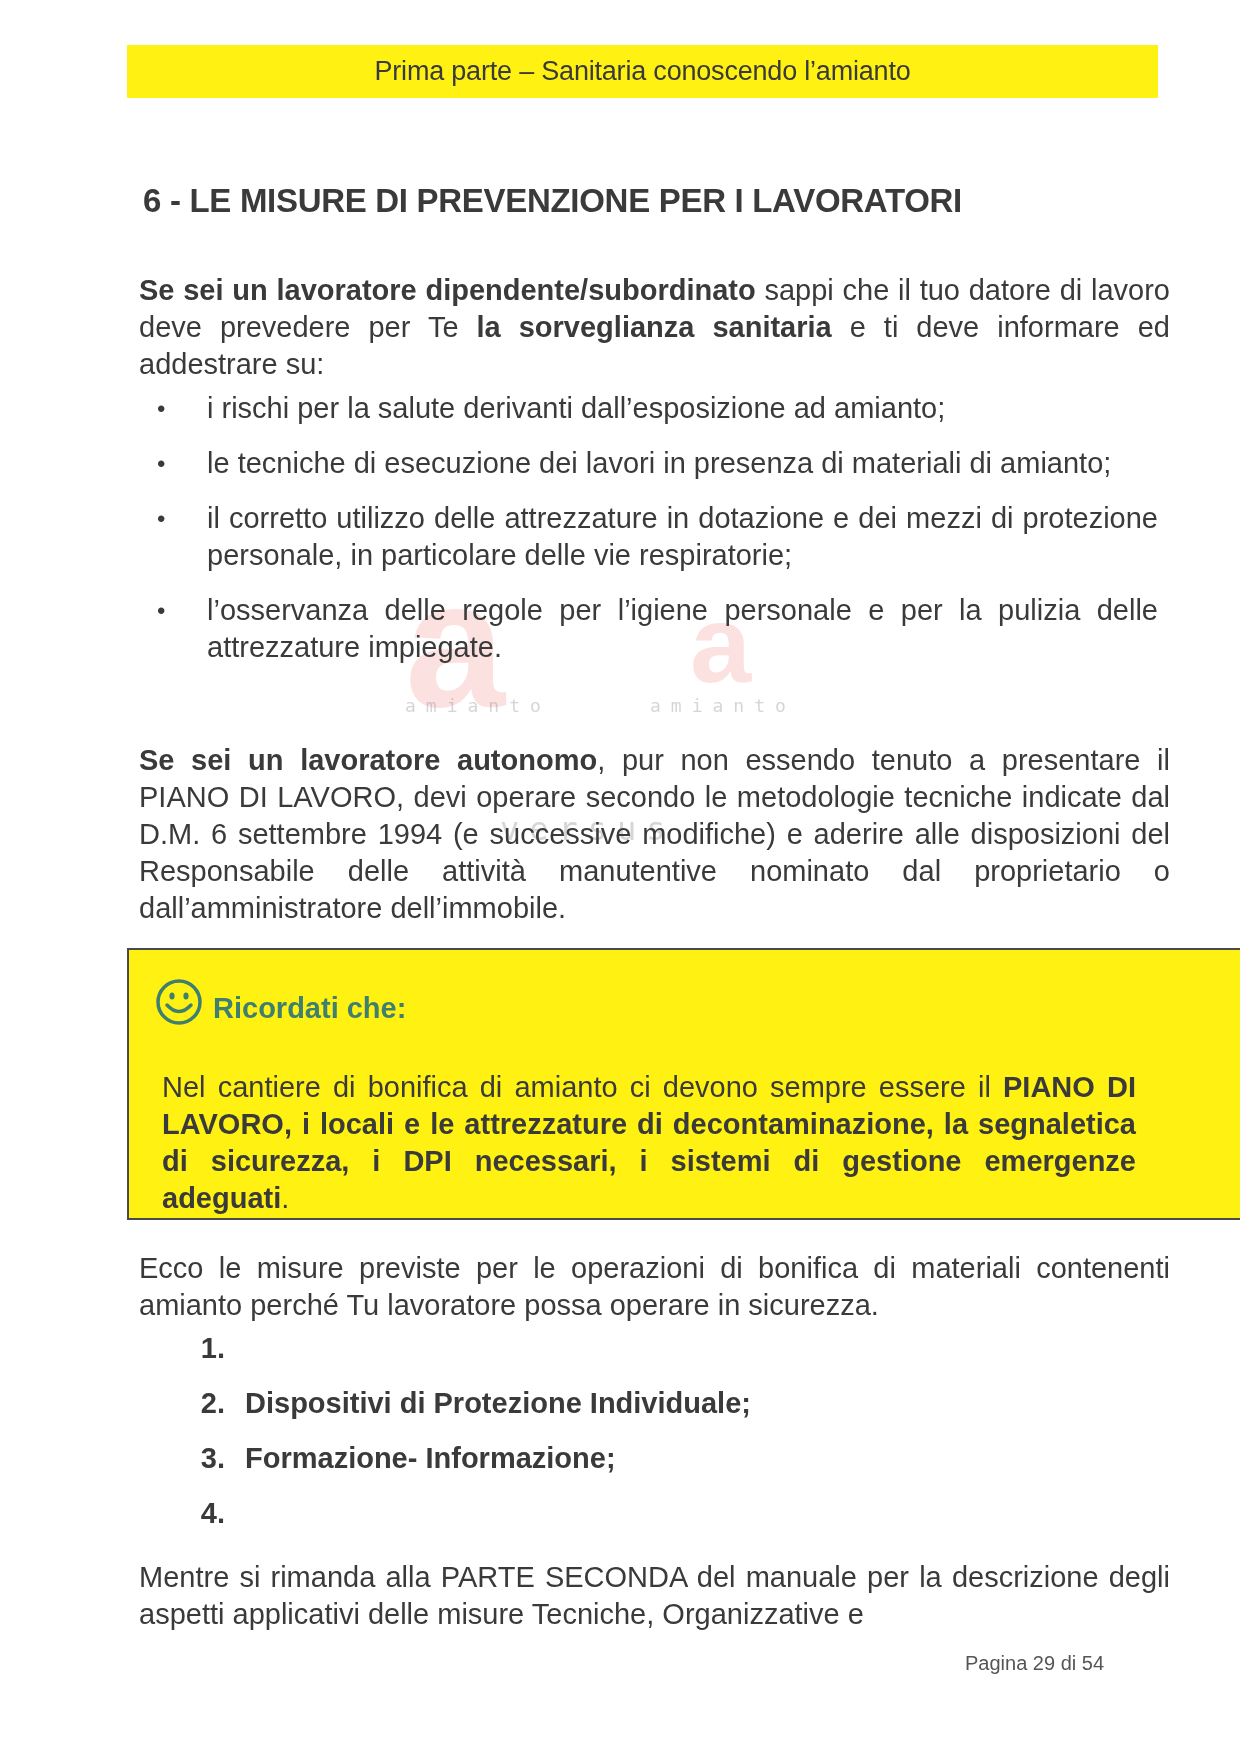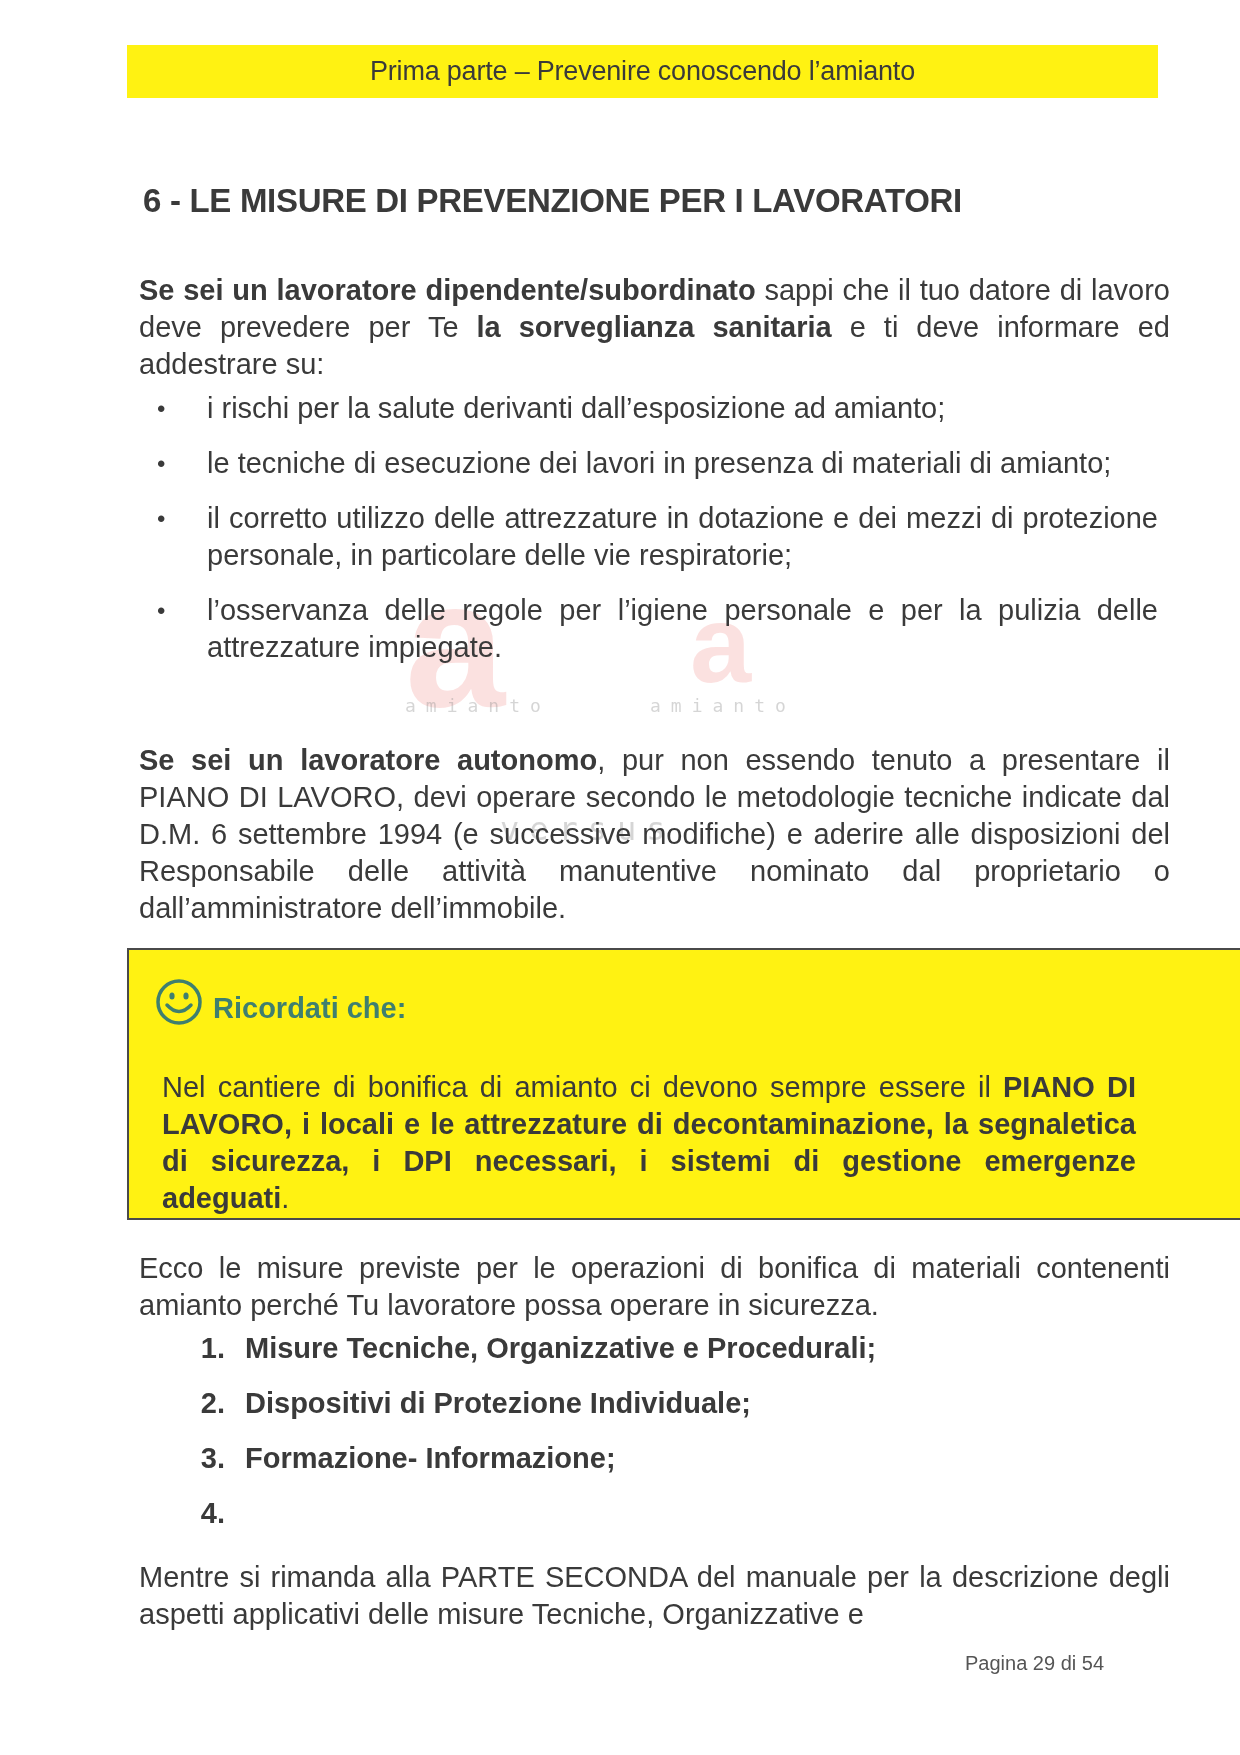--- a/index.html
+++ b/index.html
@@ -29,21 +29,21 @@
                   font-size: 29px; line-height: 37px; text-align: justify; color: #3a3a3a; }
   .numbered { position: absolute; left: 127px; top: 1330px; margin: 0; padding: 0; list-style: none; }
   .numbered li { font-size: 29px; font-weight: bold; line-height: 37px; margin-bottom: 18px; display: flex; }
   .numbered li .num { width: 52px; text-align: right; margin-right: 20px; margin-left: 46px; }
   .page-number { position: absolute; left: 965px; top: 1652px; font-size: 20px; color: #555; }
 </style>
 </head>
 <body>
 
 <div class="header-band">
-  <span>Prima parte – Prevenire conoscendo l’amianto</span>
+  <span>Prima parte – Sanitaria conoscendo l’amianto</span>
 </div>
 
 <h1 class="page-title">6 - LE MISURE DI PREVENZIONE PER I LAVORATORI</h1>
 
 <div class="wm wm-letter" style="left:405px; top:540px; font-size:180px;">a</div>
 <div class="wm wm-letter" style="left:690px; top:580px; font-size:110px;">a</div>
 <div class="wm wm-text" style="left:405px; top:695px; font-size:18px;">amianto</div>
 <div class="wm wm-text" style="left:650px; top:695px; font-size:18px;">amianto</div>
 <div class="wm wm-text" style="left:500px; top:810px; font-size:32px;">versus</div>
 
@@ -75,21 +75,20 @@
   <p class="callout-body">
     <span>Nel cantiere di bonifica di amianto ci devono sempre essere il </span><b>PIANO DI LAVORO, i locali e le attrezzature di decontaminazione, la segnaletica di sicurezza, i DPI necessari, i sistemi di gestione emergenze adeguati</b><span>.</span>
   </p>
 </div>
 
 <p class="para" style="top:1238px;">Ecco le misure previste per le operazioni di bonifica di materiali contenenti amianto perché Tu lavoratore possa operare in sicurezza.</p>
 
 <ol class="numbered">
   <li>
       <span class="num">1.</span>
-      <span>Misure Tecniche, Organizzative e Procedurali;</span>
     </li>
   <li>
       <span class="num">2.</span>
       <span>Dispositivi di Protezione Individuale;</span>
     </li>
   <li>
       <span class="num">3.</span>
       <span>Formazione- Informazione;</span>
     </li>
   <li>

